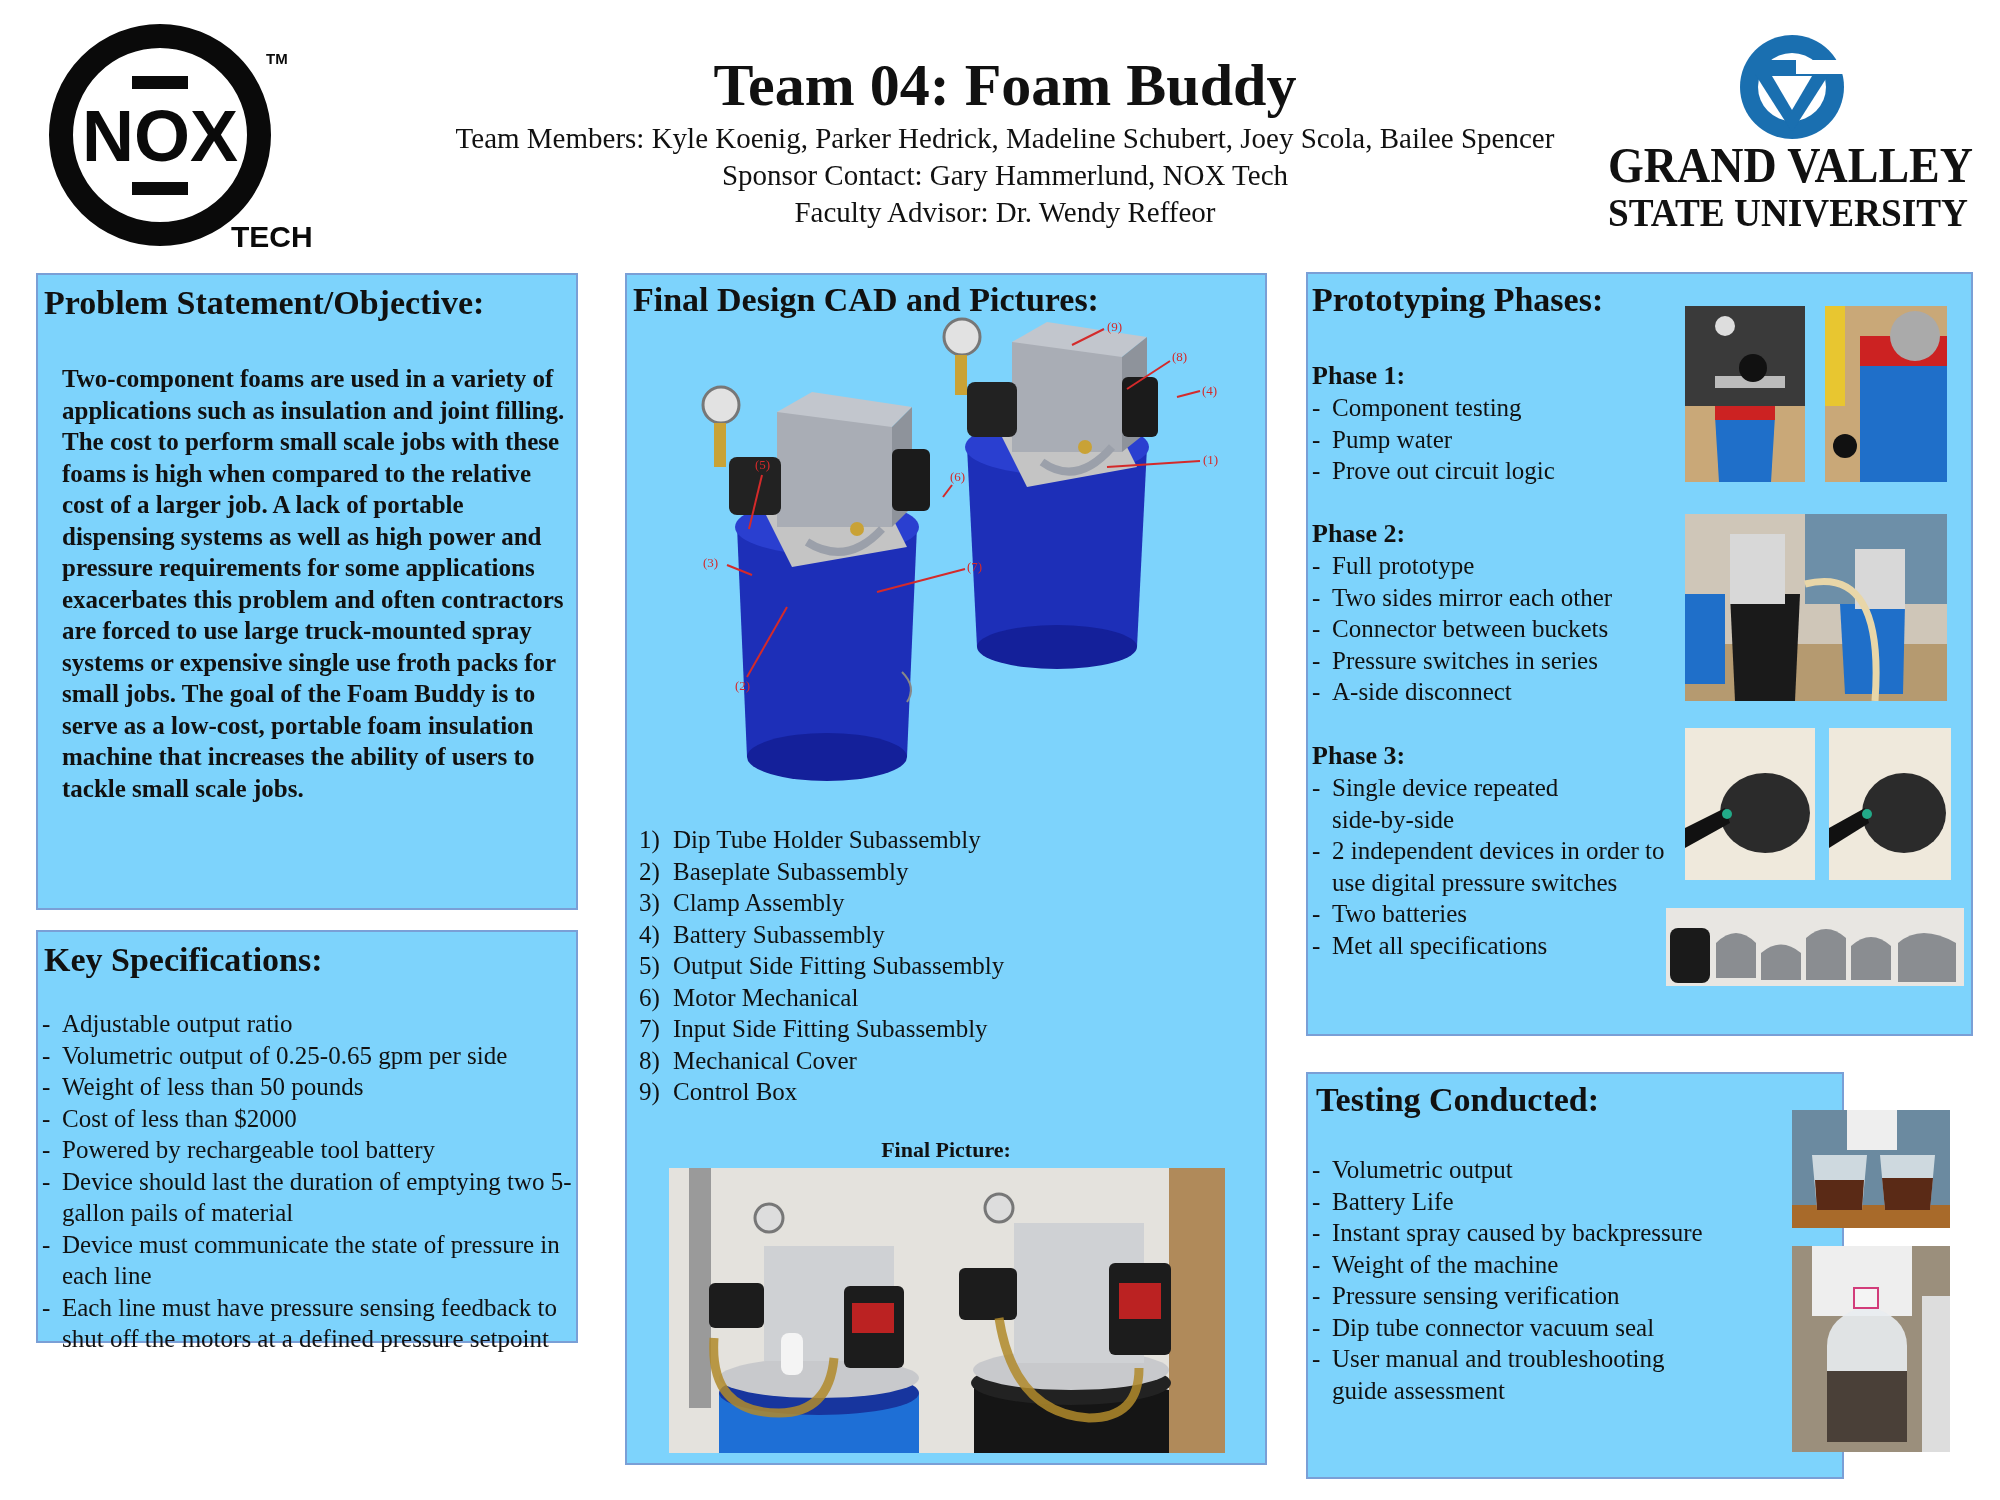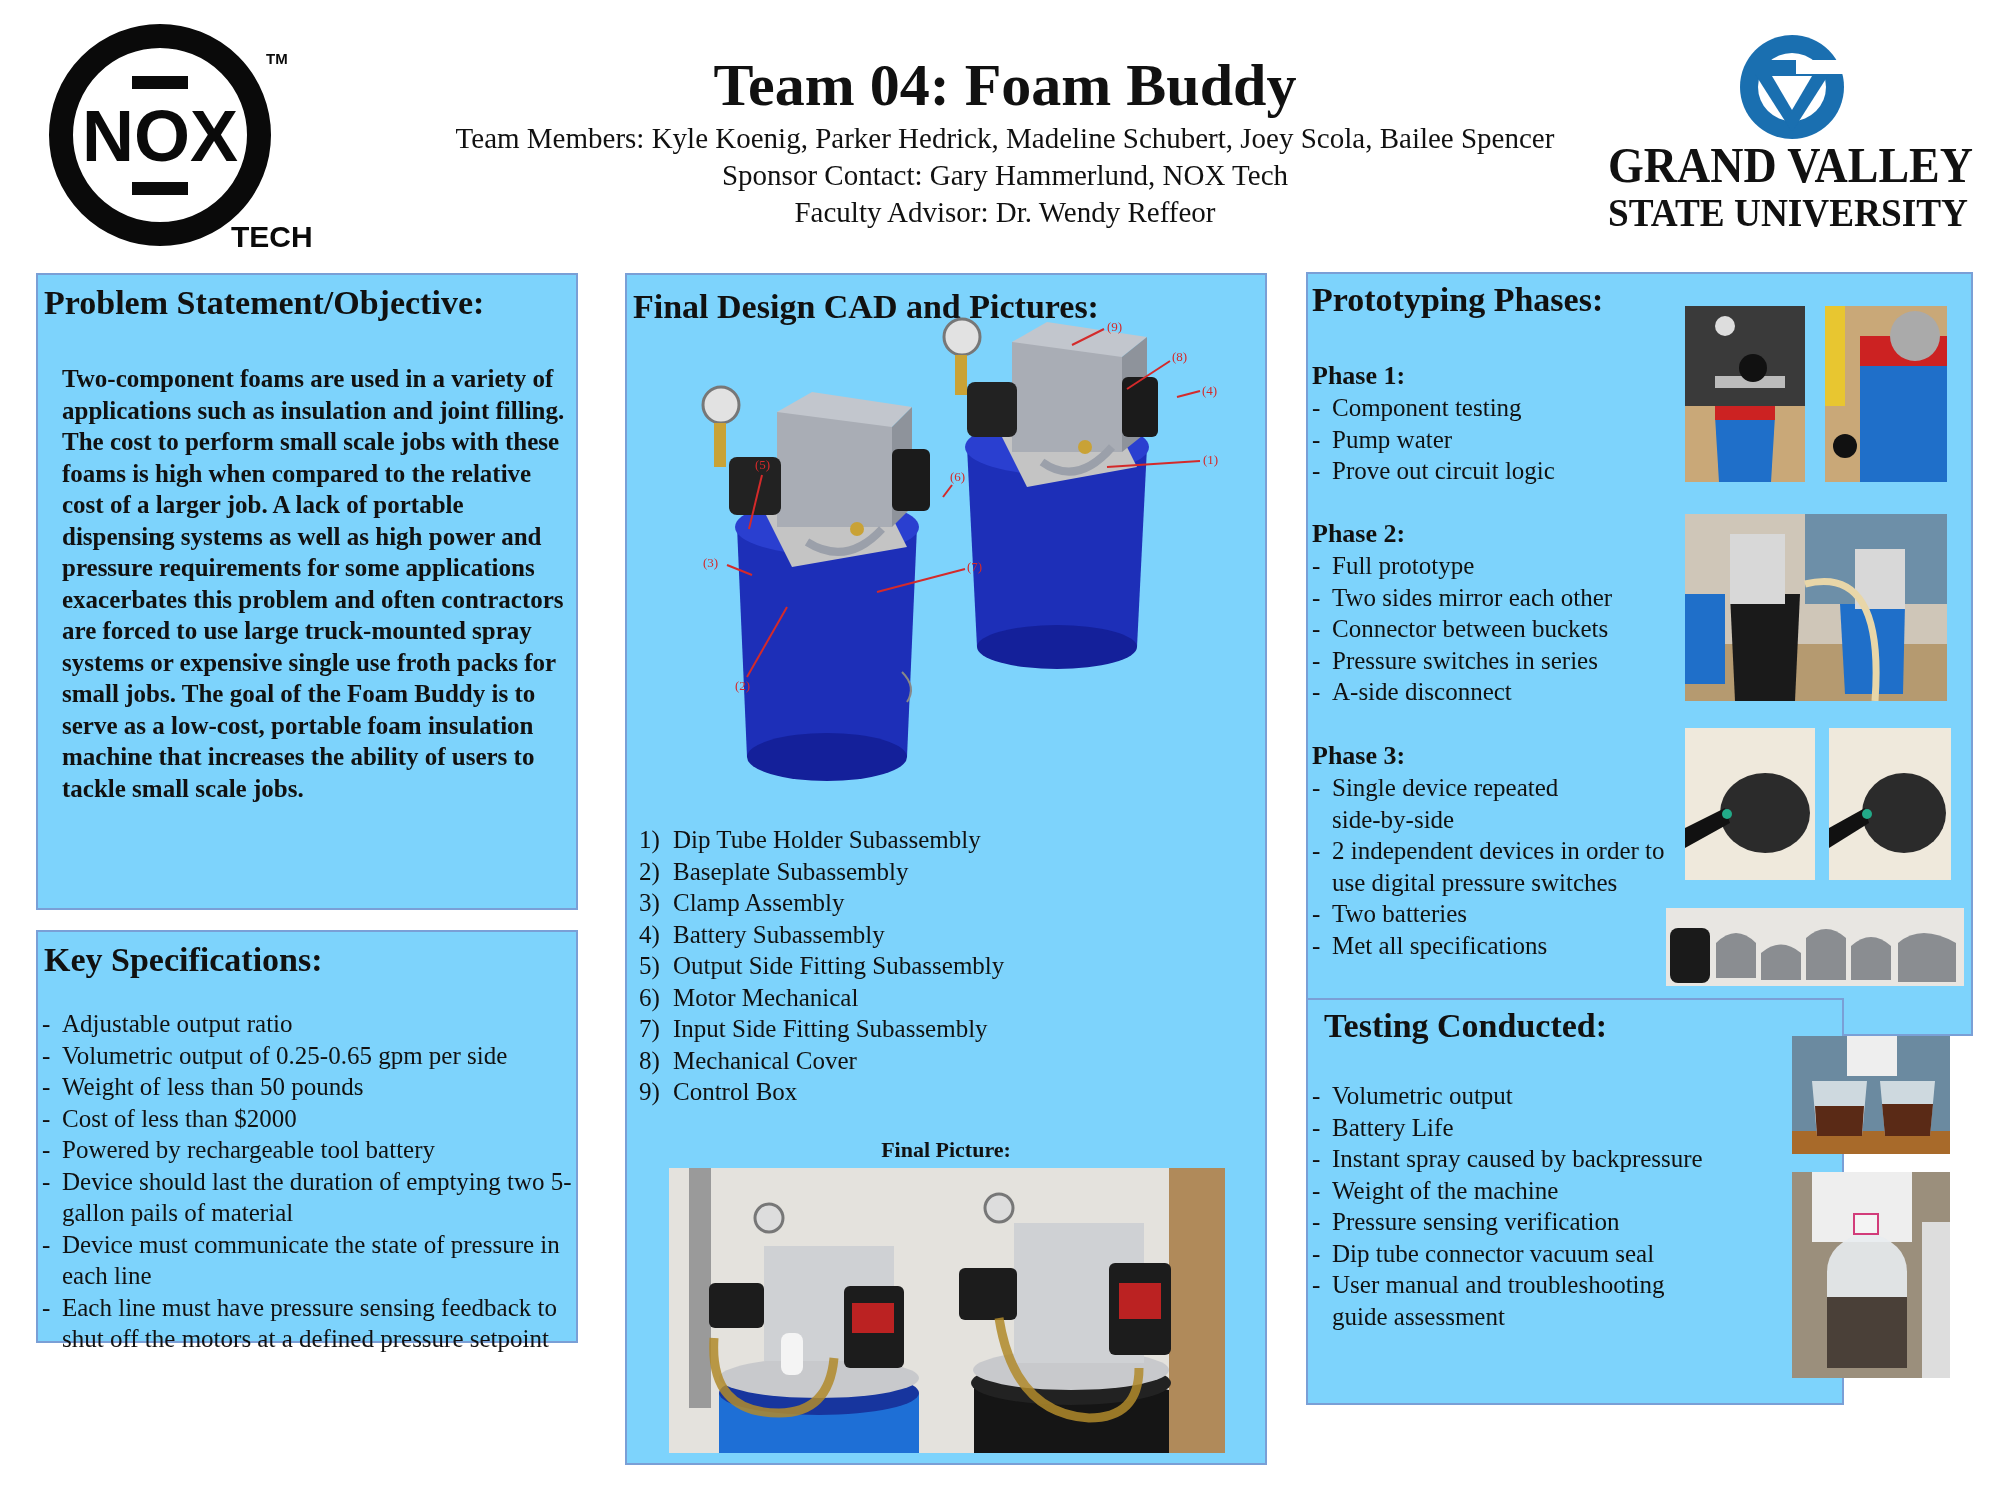--- a/index.html
+++ b/index.html
@@ -11,23 +11,23 @@
   .gvsu-logo { position: absolute; left: 1600px; top: 30px; width: 380px; height: 210px; }
   .header { position: absolute; left: 420px; top: 50px; width: 1170px; text-align: center; }
   .header .title { font-size: 60px; font-weight: bold; line-height: 70px; letter-spacing: 0px; }
   .header .line { font-size: 29px; line-height: 37px; }
 
   
   .panel { position: absolute; border: 2px solid #7a9fd6; background: #7dd3fc; }
   .panel h2 { font-size: 34px; font-weight: bold; line-height: 40px; }
   .p-problem { left: 36px; top: 273px; width: 542px; height: 637px; padding: 8px 6px; }
   .p-specs   { left: 36px; top: 930px; width: 542px; height: 413px; padding: 8px 6px; }
-  .p-cad     { left: 625px; top: 273px; width: 642px; height: 1192px; padding: 12px 6px; }
+  .p-cad     { left: 625px; top: 273px; width: 642px; height: 1192px; padding: 5px 6px; }
   .p-proto   { left: 1306px; top: 272px; width: 667px; height: 764px; padding: 6px 4px; }
-  .p-test    { left: 1306px; top: 998px; width: 538px; height: 407px; padding: 6px 16px; }
+  .p-test    { left: 1306px; top: 1072px; width: 538px; height: 407px; padding: 6px 8px; }
 
   .para { position: absolute; left: 24px; top: 88px; width: 510px; font-size: 25px; line-height: 31.5px; font-weight: bold; }
 
   ul.dash { list-style: none; font-size: 25px; line-height: 31.5px; }
   ul.dash li { position: relative; padding-left: 20px; }
   ul.dash li::before { content: "-"; position: absolute; left: 0; top: 0; }
 
   .specs-list { position: absolute; left: 4px; top: 76px; width: 530px; }
 
   

